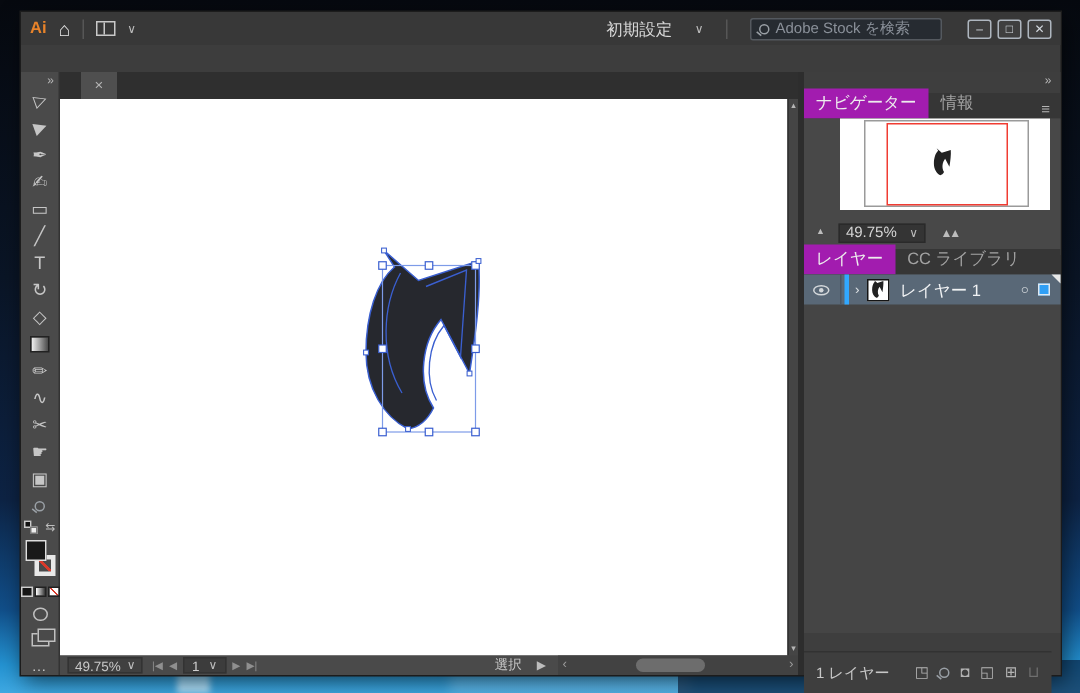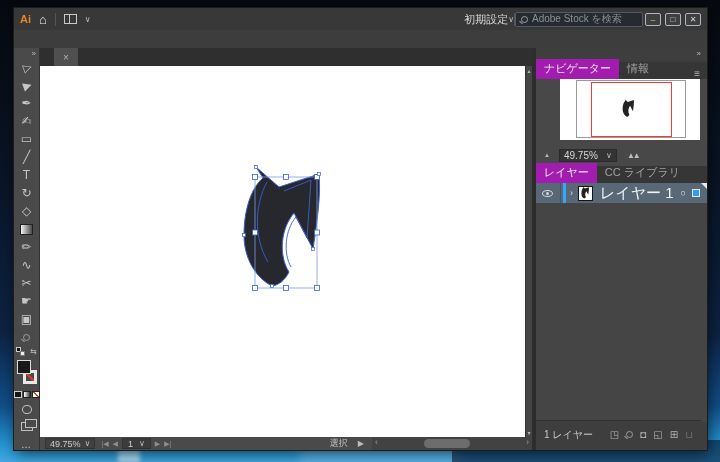--- a/index.html
+++ b/index.html
@@ -17,21 +17,21 @@
 
   
   .titlebar { position:absolute; left:0; top:0; width:693px; height:22px; background:#383838;
     display:flex; align-items:center; padding:0 6px; gap:8px; font-size:11px; }
   .ai-logo { color:#e8832a; font-weight:bold; font-size:11px; letter-spacing:0; }
   .home-icon { color:#e6e6e6; font-size:13px; line-height:1; }
   .tb-sep { width:1px; height:13px; background:#565656; }
   .ws-icon { width:13px; height:10px; border:1px solid #c9c9c9; position:relative; }
   .ws-icon::after { content:""; position:absolute; left:4px; top:0; bottom:0; width:1px; background:#c9c9c9; }
   .chev { font-size:8px; color:#bdbdbd; }
-  .tb-right { margin-left:auto; display:flex; align-items:center; gap:0; }
+  .tb-right { margin-left:auto; display:flex; align-items:center; gap:15px; }
   .workspace-label { color:#d9d9d9; }
   .searchbox { width:128px; height:15px; background:#262b31; border:1px solid #54595f; border-radius:2px;
     display:flex; align-items:center; gap:4px; padding:0 5px; }
   .mag { position:relative; width:7px; height:7px; border:1px solid #9aa0a6; border-radius:50%; flex:none; }
   .mag::after { content:""; position:absolute; left:-3px; top:5px; width:4px; height:1px; background:#9aa0a6; transform:rotate(40deg); }
   .search-ph { color:#8a9099; font-size:10px; white-space:nowrap; }
   .win-btns { display:flex; gap:4px; margin-left:2px; }
   .win-btn { width:16px; height:13px; border:1px solid #aeb6bf; border-radius:2px; color:#d4dae0;
     font-size:8px; line-height:11px; text-align:center; background:rgba(255,255,255,.04); }
 
@@ -120,27 +120,27 @@
 
   .layers-body { position:absolute; left:0; top:135px; width:171px; height:239px; background:#454545; }
   .layer-row { position:absolute; left:0; top:0; width:171px; height:20px; background:#596877; display:flex; align-items:center; }
   .eye-icon { position:relative; width:11px; height:7px; border:1px solid #d3d7da; border-radius:50%; margin-left:6px; flex:none; }
   .eye-icon::after { content:""; position:absolute; left:3px; top:1px; width:3px; height:3px; border-radius:50%; background:#d3d7da; }
   .row-sep { width:1px; height:20px; background:#4b5663; margin-left:7px; }
   .accent-bar { width:3px; height:20px; background:#31a8ff; margin-left:2px; flex:none; }
   .layer-chev { color:#dfe3e6; font-size:9px; margin-left:4px; }
   .layer-thumb { width:15px; height:15px; background:#fff; border:1px solid #141414; margin-left:5px;
     display:flex; align-items:center; justify-content:center; flex:none; }
-  .layer-name { margin-left:7px; color:#f0f2f4; font-size:15px; }
+  .layer-name { margin-left:7px; color:#f0f2f4; font-size:11px; }
   .layer-right { margin-left:auto; display:flex; align-items:center; gap:6px; padding-right:7px; }
   .target-circle { color:#dfe3e6; font-size:9px; }
   .sel-square { width:8px; height:8px; background:#2f9ff5; border:1px solid #dfe9f2; }
   .fold { position:absolute; right:0; top:0; width:0; height:0; border-left:6px solid transparent; border-top:6px solid #e8e8e8; }
 
-  .layers-footer { position:absolute; left:0; top:372px; width:165px; height:28px; background:#3e3e3e;
+  .layers-footer { position:absolute; left:0; top:386px; width:165px; height:28px; background:#3e3e3e;
     border-top:1px solid #323232; display:flex; align-items:center; color:#bdbdbd; }
   .footer-count { margin-left:8px; font-size:10px; color:#c7c7c7; white-space:nowrap; }
   .footer-icons { margin-left:auto; display:flex; align-items:center; gap:7px; padding-right:8px; font-size:10px; color:#b3b3b3; }
   .footer-icons .dim { color:#6f6f6f; }
 </style>
 </head>
 <body>
 
 <div class="screen">
   <div class="beam beam1"></div>

